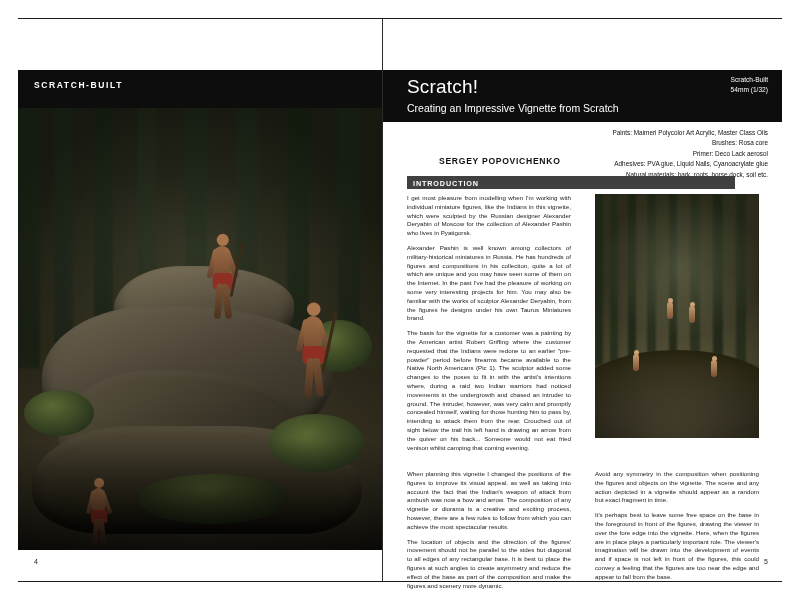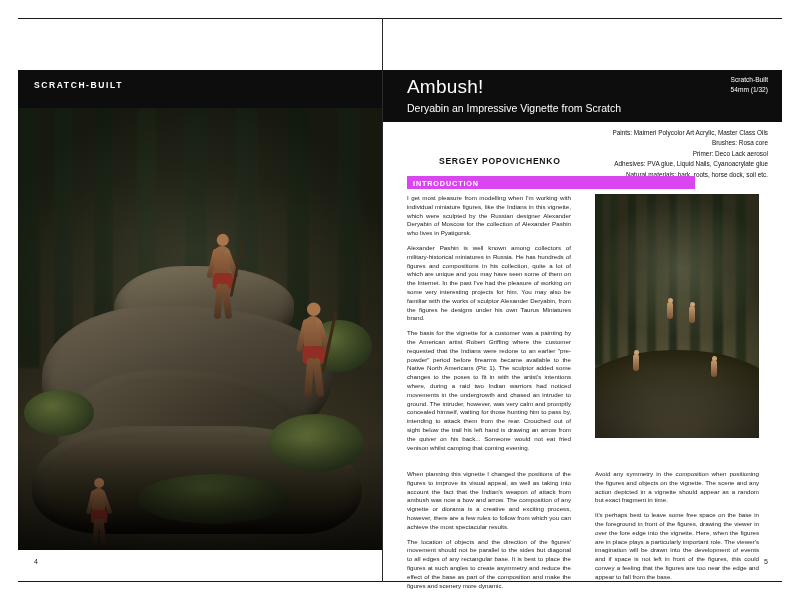--- a/index.html
+++ b/index.html
@@ -193,22 +193,22 @@
     left: 24px; top: 138px;
     color: #111;
     font-size: 8.6px;
     font-weight: bold;
     letter-spacing: 0.7px;
     padding-left: 32px;
   }
   .section-bar {
     position: absolute;
     left: 24px;
-    width: 288px; height: 13px;
-    background: #d946ef;
+    width: 328px; height: 13px;
+    background: #404040;
   }
   .section-bar span {
     position: absolute;
     left: 6px; top: 2.5px;
     color: #fff;
     font-size: 7.2px;
     letter-spacing: 0.9px;
     font-weight: bold;
   }
   .sb-intro { top: 158px; }
@@ -331,22 +331,22 @@
       <div class="shadowpatch"></div>
     </div>
 
     <div class="black-band"></div>
     <div class="scratch-built-label">SCRATCH-BUILT</div>
     <div class="folio-left">4</div>
   </div>
 
   <div class="right-page">
     <div class="right-band"></div>
-    <div class="title">Ambush!</div>
-    <div class="subtitle">Deryabin an Impressive Vignette from Scratch</div>
+    <div class="title">Scratch!</div>
+    <div class="subtitle">Creating an Impressive Vignette from Scratch</div>
 
     <div class="kicker">
       <div>Scratch-Built</div>
       <div>54mm (1/32)</div>
     </div>
 
     <div class="spec-list">
       <div>Paints: Maimeri Polycolor Art Acrylic, Master Class Oils</div>
       <div>Brushes: Rosa core</div>
       <div>Primer: Deco Lack aerosol</div>

